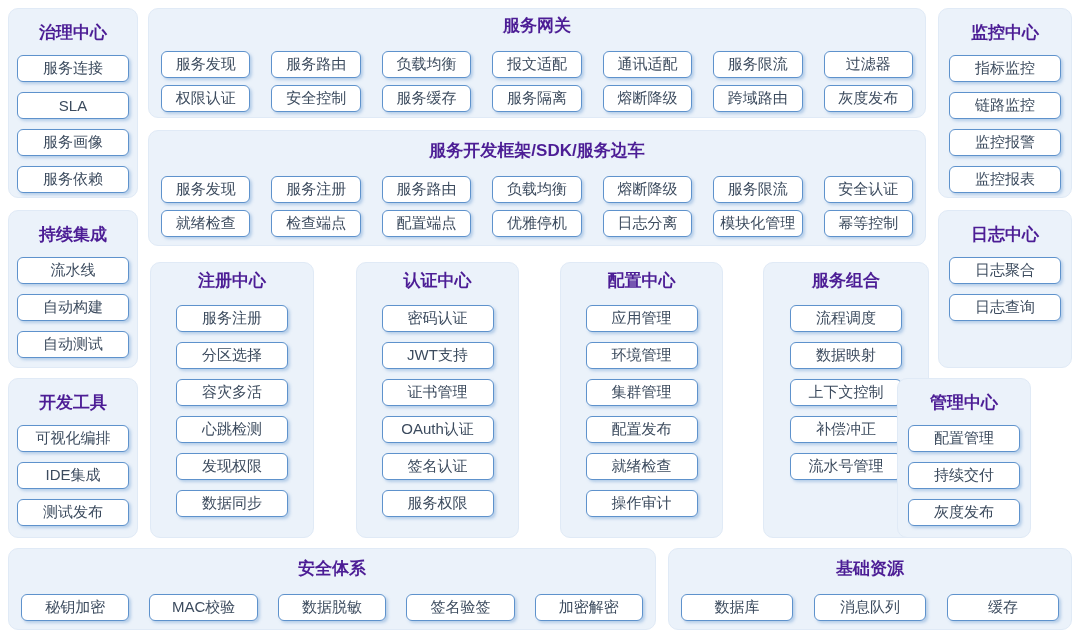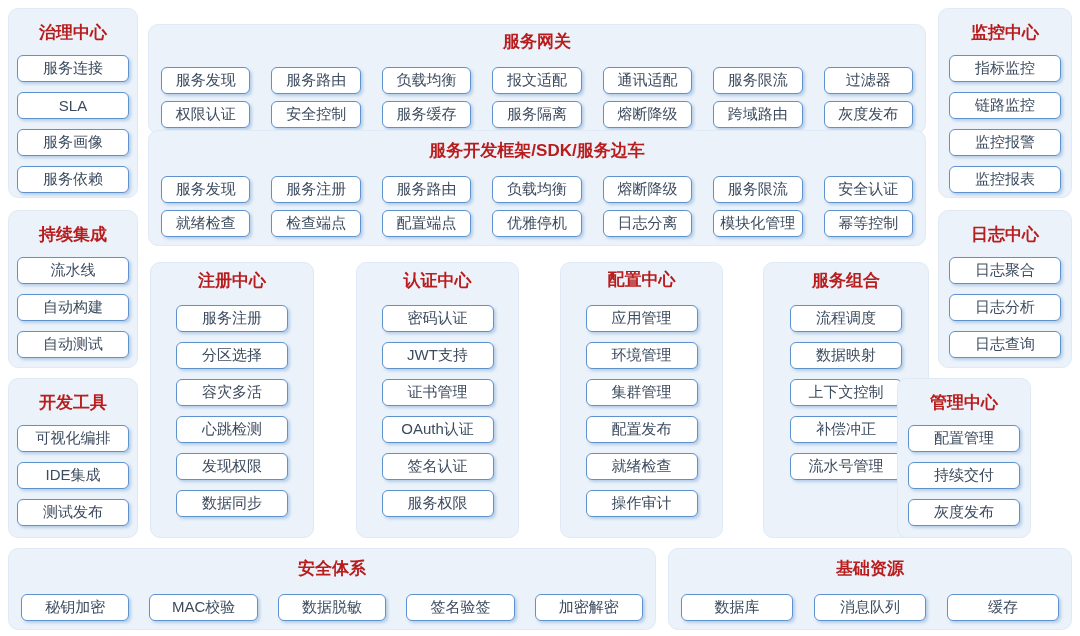--- a/index.html
+++ b/index.html
@@ -17,21 +17,21 @@
   }
   .panel {
     position: absolute;
     background: #ebf2fa;
     border: 1px solid #e0eaf6;
     border-radius: 10px;
   }
   .panel-title {
     margin: 0;
     text-align: center;
-    color: #b91c1c;
+    color: #4c1d95;
     font-size: 17px;
     font-weight: bold;
     line-height: 23px;
     white-space: nowrap;
   }
   .chip {
     background: #ffffff;
     border: 1.5px solid #5e92cc;
     border-radius: 6px;
     color: #3c4b5e;
@@ -75,25 +75,25 @@
     margin-top: 7px;
   }
   .chips-row .chip { flex: 1; }
   .p-resources .chips-row { }
   .p-security .chips-row { gap: 20px; text-align: center; }
 
   
   .p-governance  { left: 8px;   top: 8px;   width: 130px; height: 190px; }
   .p-ci          { left: 8px;   top: 210px; width: 130px; height: 158px; }
   .p-devtools    { left: 8px;   top: 378px; width: 130px; height: 160px; }
-  .p-gateway     { left: 148px; top: 8px;   width: 778px; height: 110px; margin-top: 16px; }
+  .p-gateway     { left: 148px; top: 8px;   width: 778px; height: 110px; }
   .p-sdk         { left: 148px; top: 130px; width: 778px; height: 116px; }
   .p-registry    { left: 150px; top: 262px; width: 164px; height: 276px; }
   .p-auth        { left: 356px; top: 262px; width: 163px; height: 276px; }
-  .p-config      { left: 560px; top: 262px; width: 163px; height: 276px; font-family: Liberation Mono, monospace; }
+  .p-config      { left: 560px; top: 262px; width: 163px; height: 276px; }
   .p-composition { left: 763px; top: 262px; width: 166px; height: 276px; }
   .p-monitoring  { left: 938px; top: 8px;   width: 134px; height: 190px; }
   .p-logging     { left: 938px; top: 210px; width: 134px; height: 158px; }
   .p-management  { left: 897px; top: 378px; width: 134px; height: 160px; }
   .p-security    { left: 8px;   top: 548px; width: 648px; height: 82px; }
   .p-resources   { left: 668px; top: 548px; width: 404px; height: 82px; }
 </style>
 </head>
 <body>
 
@@ -225,21 +225,20 @@
         <div class="chip">链路监控</div>
         <div class="chip">监控报警</div>
         <div class="chip">监控报表</div>
       </div>
   </section>
 
   <section class="panel panel-v p-logging">
     <h2 class="panel-title">日志中心</h2>
     <div class="chips-col">
         <div class="chip">日志聚合</div>
-        <div class="chip">日志分析</div>
         <div class="chip">日志查询</div>
       </div>
   </section>
 
   <section class="panel panel-v p-management">
     <h2 class="panel-title">管理中心</h2>
     <div class="chips-col">
         <div class="chip">配置管理</div>
         <div class="chip">持续交付</div>
         <div class="chip">灰度发布</div>

